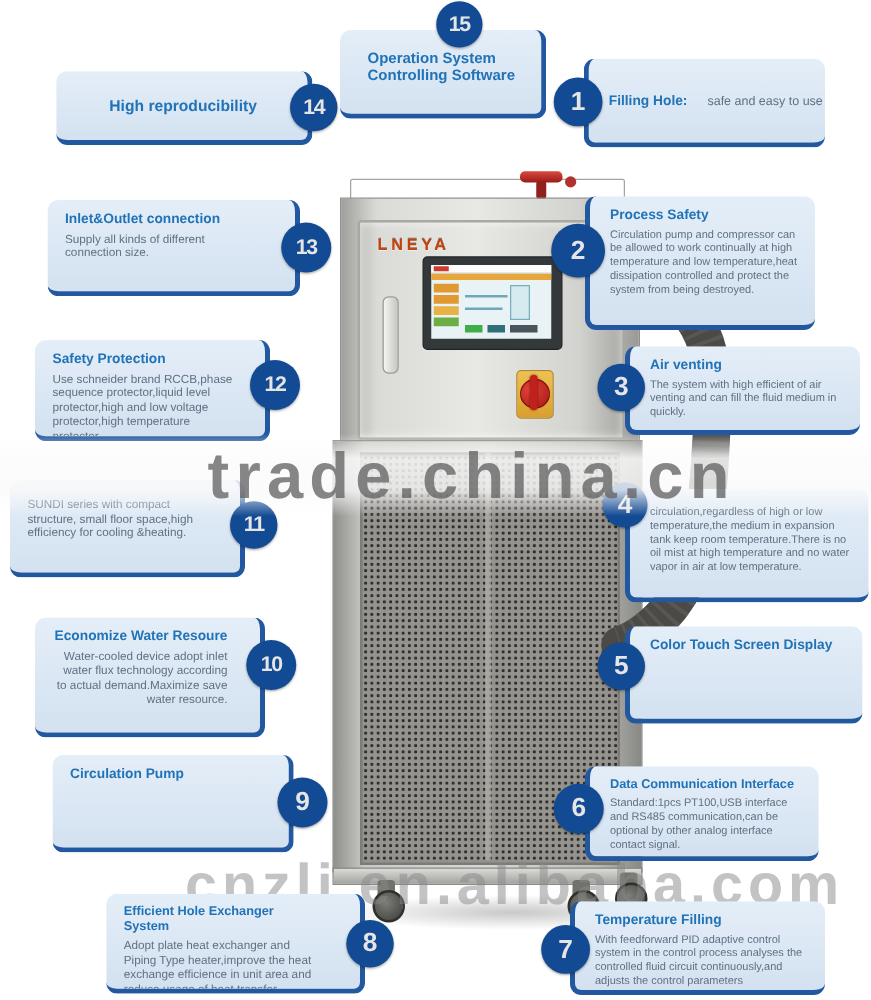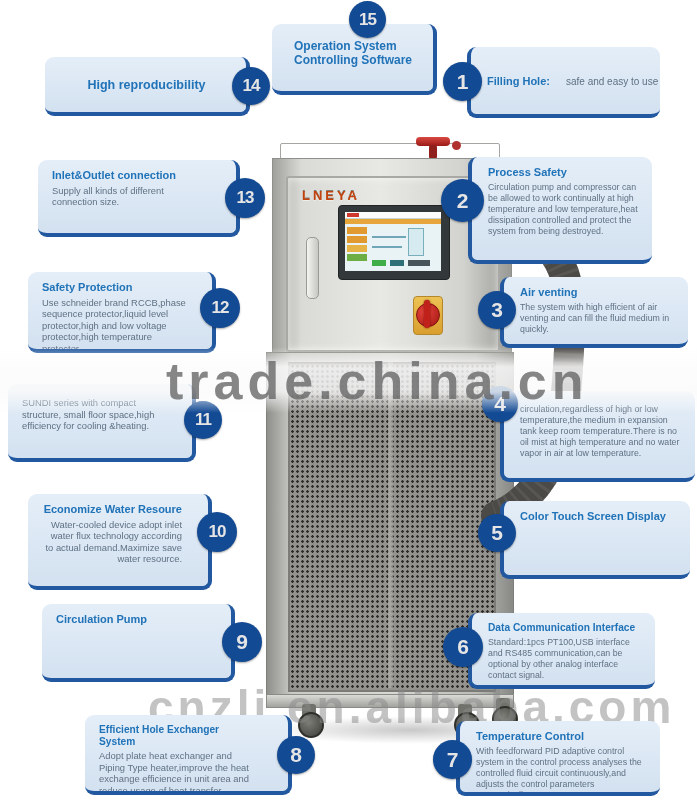--- a/index.html
+++ b/index.html
@@ -210,21 +210,21 @@
   </div>
   <div class="badge b5">5</div>
 
   <div class="co edge-l c6">
     <div class="co-title t-sm">Data Communication Interface</div>
     <div class="co-body">Standard:1pcs PT100,USB interface and RS485 communication,can be optional by other analog interface contact signal.</div>
   </div>
   <div class="badge b6">6</div>
 
   <div class="co edge-l c7">
-    <div class="co-title">Temperature Control</div>
+    <div class="co-title">Temperature Filling</div>
     <div class="co-body">With feedforward PID adaptive control system in the control process analyses the controlled fluid circuit continuously,and adjusts the control parameters automatically.</div>
   </div>
   <div class="badge b7">7</div>
 
   <div class="co edge-r c13 left-col">
     <div class="co-title">Inlet&amp;Outlet connection</div>
     <div class="co-body">Supply all kinds of different connection size.</div>
   </div>
   <div class="badge two b13">13</div>
 

